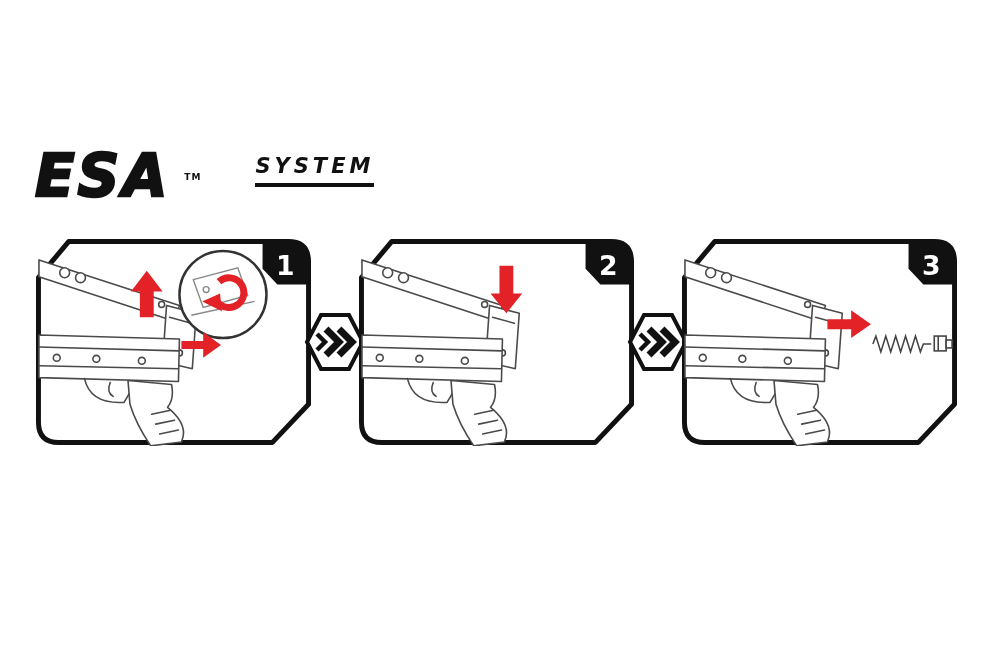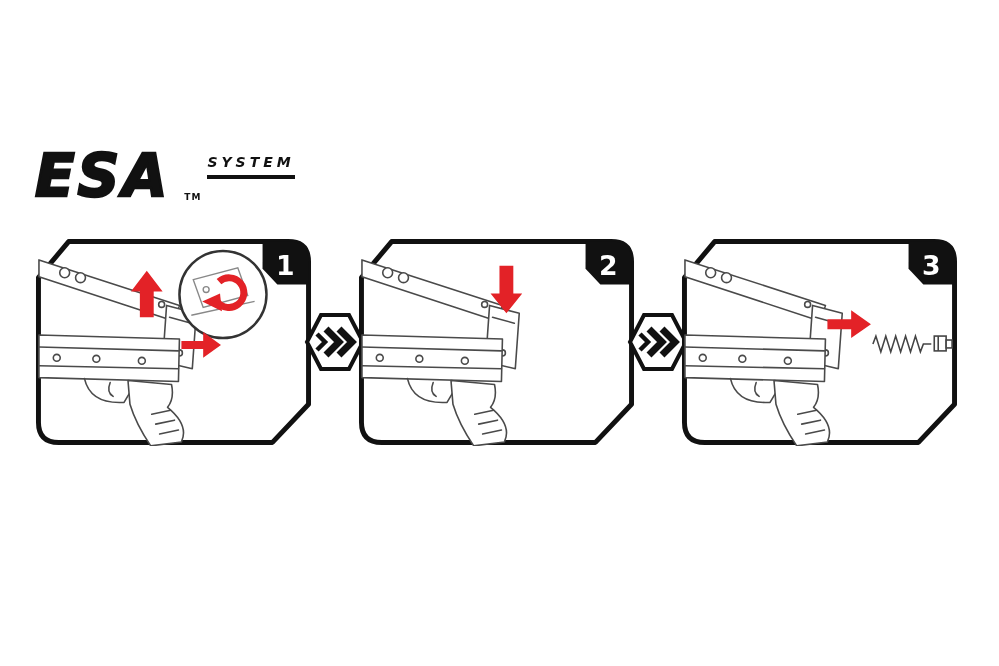--- a/index.html
+++ b/index.html
@@ -9,45 +9,46 @@
     width: 999px;
     height: 666px;
     background: #ffffff;
     overflow: hidden;
     font-family: "DejaVu Sans", "Liberation Sans", sans-serif;
     color: #111111;
   }
 
   
   .logo { position: absolute; left: 35px; top: 150px; }
-  .logo-row { display: flex; align-items: flex-end; }
+  .logo-row { display: flex; align-items: center; }
   .brand-esa {
     font-size: 58px;
     line-height: 52px;
     font-weight: bold;
     font-style: italic;
     letter-spacing: 3px;
     color: #111111;
     -webkit-text-stroke: 2.5px #111111;
   }
   .brand-tm {
     font-size: 9px;
     font-weight: bold;
     margin: 2px 6px 0 14px;
     letter-spacing: 1px;
   }
   .brand-system {
-    font-size: 14px;
+    font-size: 21px;
     font-weight: bold;
     font-style: italic;
     letter-spacing: 4px;
     margin-top: 4px;
     padding-bottom: 5px;
     border-bottom: 4px solid #111111;
     align-self: flex-start;
+    margin-left: 48px;
   }
   .brand-tagline {
     margin-top: 8px;
     font-size: 18px;
     font-weight: bold;
     letter-spacing: 1.5px;
     color: #1a1a1a;
   }
 
   

